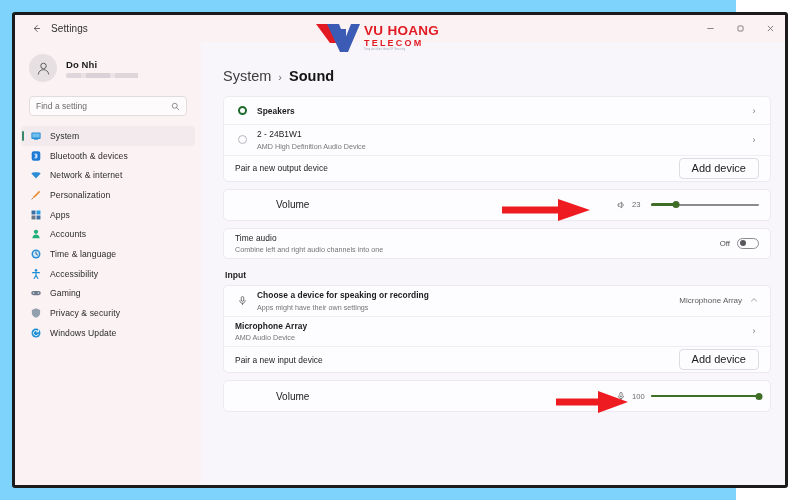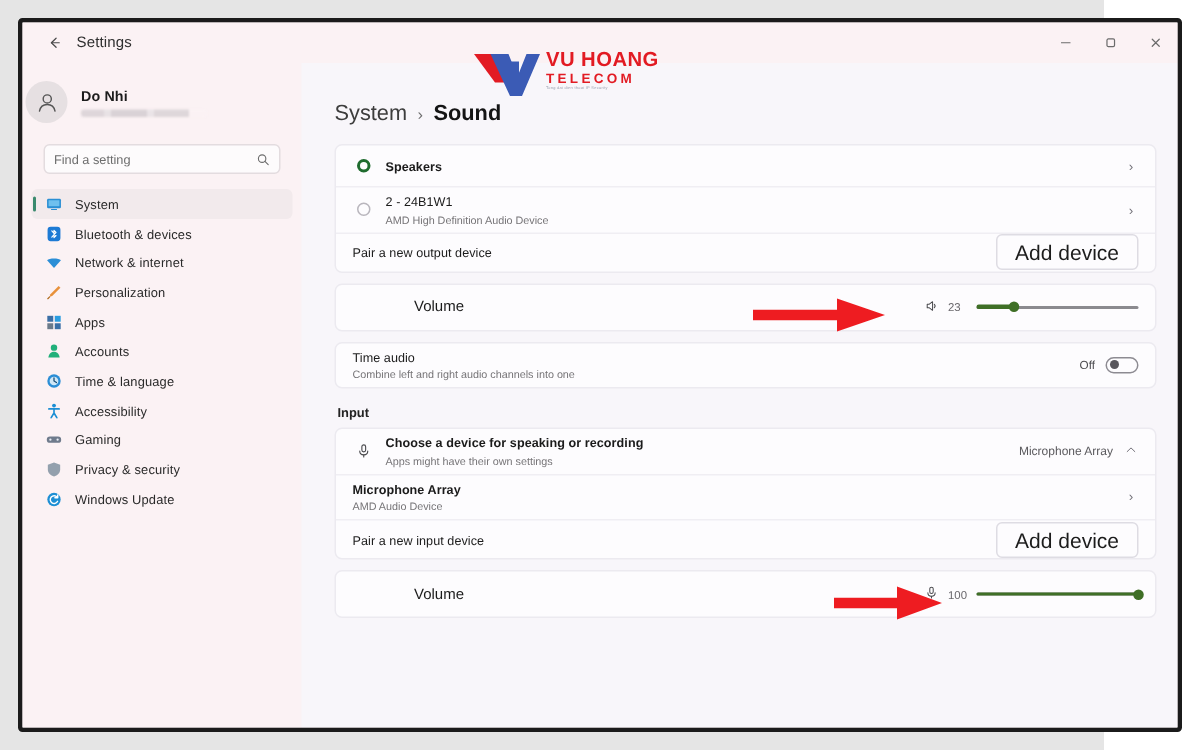--- a/index.html
+++ b/index.html
@@ -13,21 +13,21 @@
     overflow: hidden;
     font-family: "Liberation Sans", sans-serif;
     -webkit-font-smoothing: antialiased;
   }
 
   
   #screen {
     position: relative;
     width: 736px;
     height: 500px;
-    background: #e5e5e5;
+    background: #7dd3fc;
   }
   #frame-border {
     position: absolute;
     left: 12px;
     top: 12px;
     width: 776px;
     height: 476px;
     box-sizing: border-box;
     border: 3px solid #1b1b1b;
     border-radius: 3px;
@@ -85,25 +85,25 @@
     align-items: center;
     justify-content: center;
     color: #6b6b6b;
     font-size: 10px;
   }
 
   
   #watermark {
     position: absolute;
     left: 300px;
-    top: 18px;
+    top: 0;
     width: 152px;
     height: 46px;
     display: flex;
-    align-items: flex-start;
+    align-items: center;
     pointer-events: none;
     z-index: 40;
   }
   #watermark .wm-text {
     margin-left: 3px;
     line-height: 1;
   }
   #watermark .wm-name {
     font-size: 13.5px;
     font-weight: bold;
@@ -136,21 +136,21 @@
   #sidebar {
     width: 186px;
     flex: none;
     background: #fbf2f4;
     padding: 0 0 0 0;
     box-sizing: border-box;
   }
   .profile {
     display: flex;
     align-items: center;
-    padding: 6px 0 6px 2px;
+    padding: 6px 0 6px 14px;
     margin-top: 6px;
   }
   .avatar {
     width: 28px;
     height: 28px;
     border-radius: 50%;
     background: #e6e0e2;
     display: flex;
     align-items: center;
     justify-content: center;
@@ -327,21 +327,21 @@
     margin-right: 7px;
   }
   .chev {
     font-size: 9px;
     color: #74727a;
     width: 10px;
     text-align: center;
     flex: none;
   }
   .btn {
-    font-size: 14px;
+    font-size: 11px;
     color: #1c1c1c;
     background: #fdfcfe;
     border: 1px solid #dedce3;
     border-radius: 4px;
     padding: 4px 12px;
     line-height: 1;
     font-family: "Liberation Sans", sans-serif;
   }
 
   

